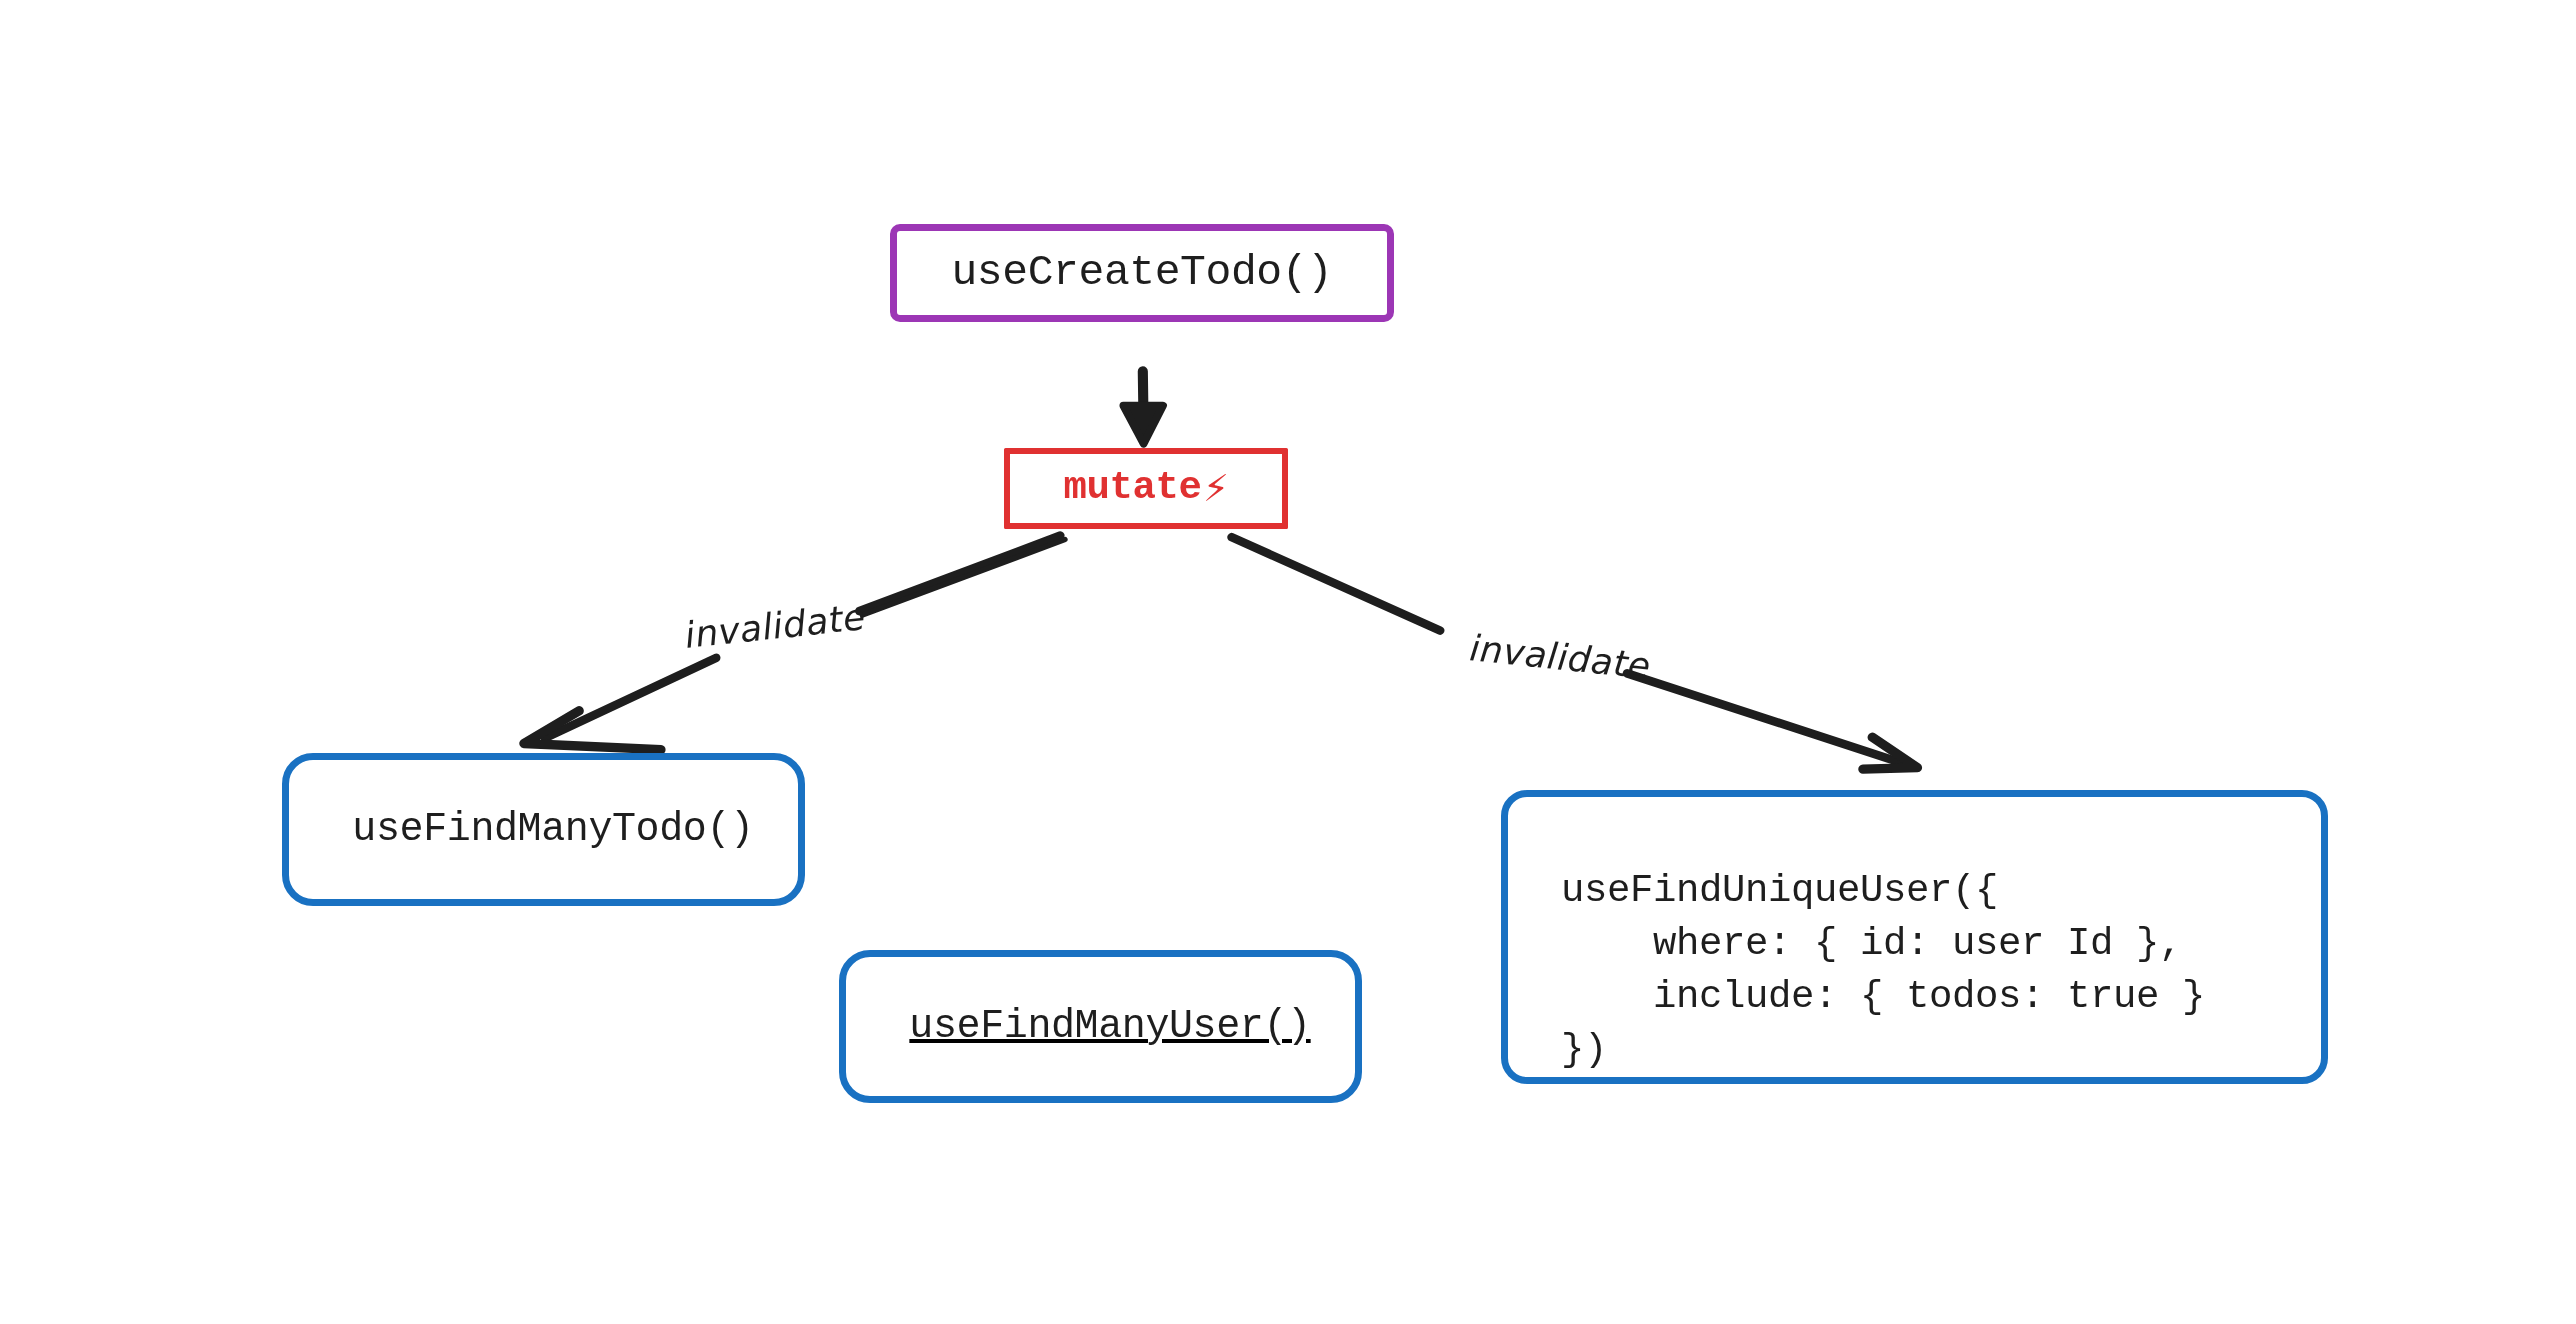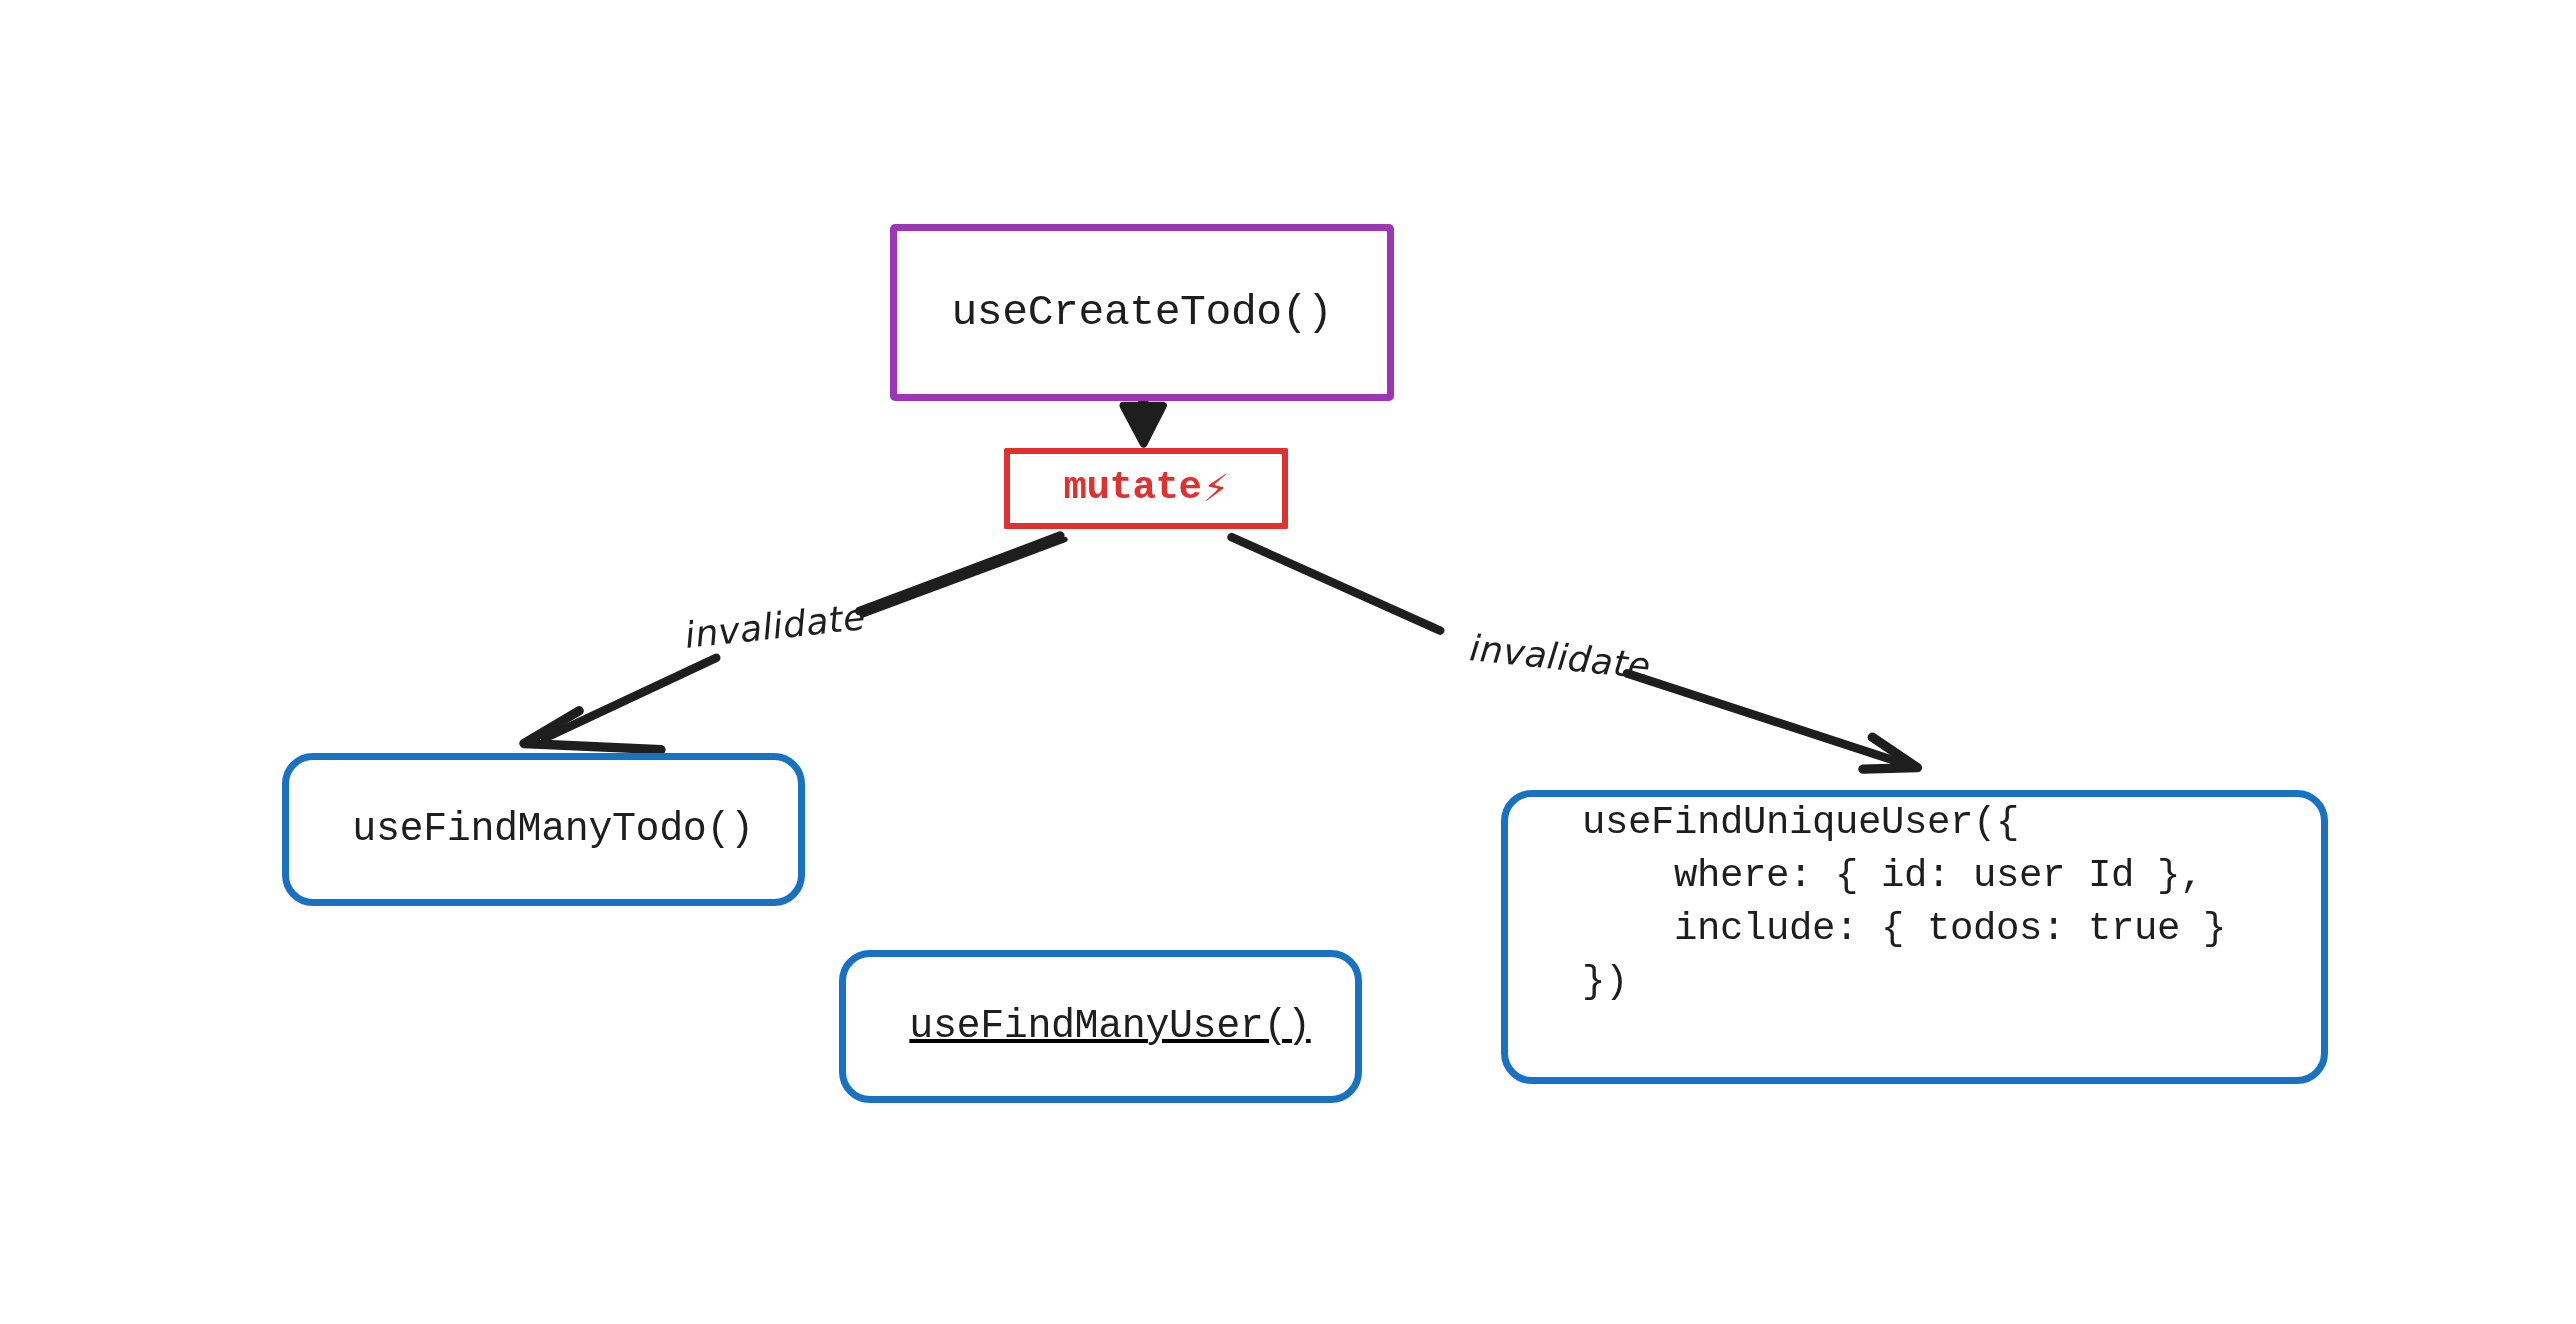--- a/index.html
+++ b/index.html
@@ -37,23 +37,23 @@
     white-space: pre;
     line-height: 1.30;
     letter-spacing: -0.4px;
   }
 
   
   .node-create {
     left: 890px;
     top: 224px;
     width: 504px;
-    height: 177px;
+    height: 98px;
     border: 7px solid #9c36b5;
-    border-radius: 5px;
+    border-radius: 10px;
     justify-content: center;
   }
   .node-create .node-label {
     font-size: 43px;
     color: #1e1e1e;
   }
 
   
   .node-mutate {
     left: 1004px;
@@ -105,23 +105,24 @@
   }
   .node-findmanyuser .node-label {
     font-size: 40px;
     color: #1e1e1e;
   }
   .node-finduniqueuser {
     left: 1501px;
     top: 790px;
     width: 827px;
     height: 294px;
-    align-items: flex-start;
+    align-items: flex-end;
     justify-content: flex-start;
-    padding-left: 74px;
+    padding-left: 53px;
+    border-radius: 26px;
   }
   .node-finduniqueuser .node-label {
     font-size: 39px;
     color: #1e1e1e;
     line-height: 1.36;
   }
 
   
   .edge-label {
     position: absolute;

